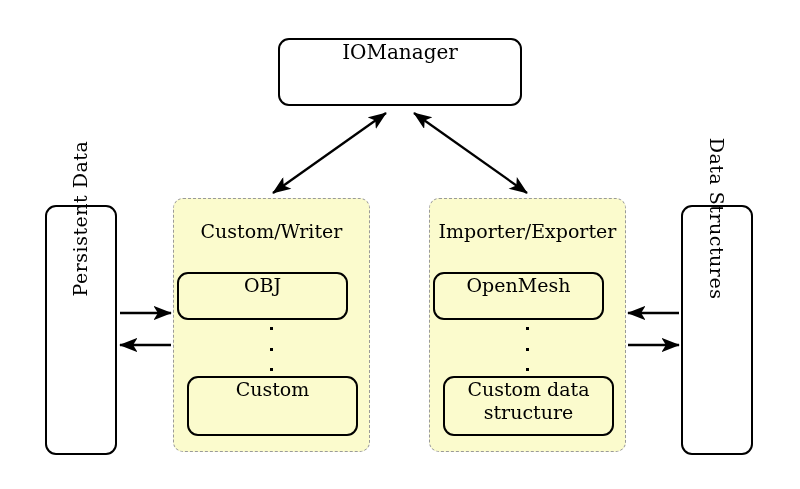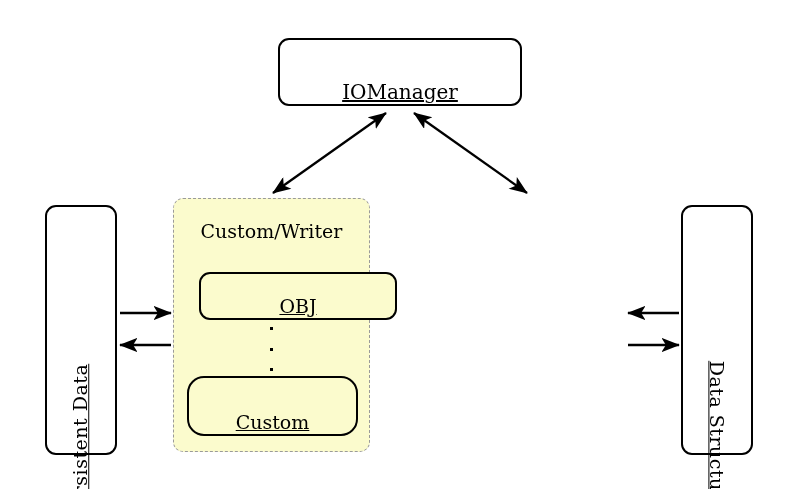--- a/index.html
+++ b/index.html
@@ -16,25 +16,24 @@
     width: 800px;
     height: 489px;
     background: #ffffff;
     overflow: hidden;
   }
   
   .box {
     position: absolute;
     box-sizing: border-box;
     display: flex;
-    align-items: flex-end;
+    align-items: flex-start;
     justify-content: center;
     text-align: center;
     line-height: 1.22;
-    text-decoration: underline;
   }
   .solid-box {
     border: 2.4px solid #000000;
     border-radius: 11px;
     background: #ffffff;
   }
   .panel {
     border: 1.6px dashed #9a9a9a;
     border-radius: 10px;
     background: #fbfbcd;
@@ -92,34 +91,33 @@
     position: absolute;
     top: 21px;
     left: 0;
     width: 100%;
     text-align: center;
     font-size: 19px;
     white-space: nowrap;
   }
   .slot-top {
     position: absolute;
-    left: 25px;
+    left: 3px;
     top: 73px;
-    width: 198px;
+    width: 171px;
     height: 48px;
     font-size: 19px;
   }
   .slot-bottom {
     position: absolute;
     left: 13px;
     top: 177px;
     width: 171px;
     height: 60px;
     font-size: 19px;
-    border-radius: 17px;
   }
   .vdots {
     position: absolute;
     left: 0;
     width: 100%;
     top: 128px;
     height: 44px;
     display: flex;
     flex-direction: column;
     align-items: center;
@@ -195,14 +193,34 @@
         <i></i>
     </div>
 
     <div class="box inner-box slot-bottom">
       <span>
         <span>Custom</span><br>
       </span>
     </div>
   </div>
 
+  <div class="box panel" id="importer-exporter-panel">
+    <div class="panel-title">Importer/Exporter</div>
+
+    <div class="box inner-box slot-top">
+      <span>OpenMesh</span>
+    </div>
+
+    <div class="vdots">
+      <i></i>
+        <i></i>
+        <i></i>
+    </div>
+
+    <div class="box inner-box slot-bottom">
+      <span>
+        <span>Custom data</span><br>
+        <span>structure</span>
+      </span>
+    </div>
+  </div>
 
 </div>
 
 </body></html>

